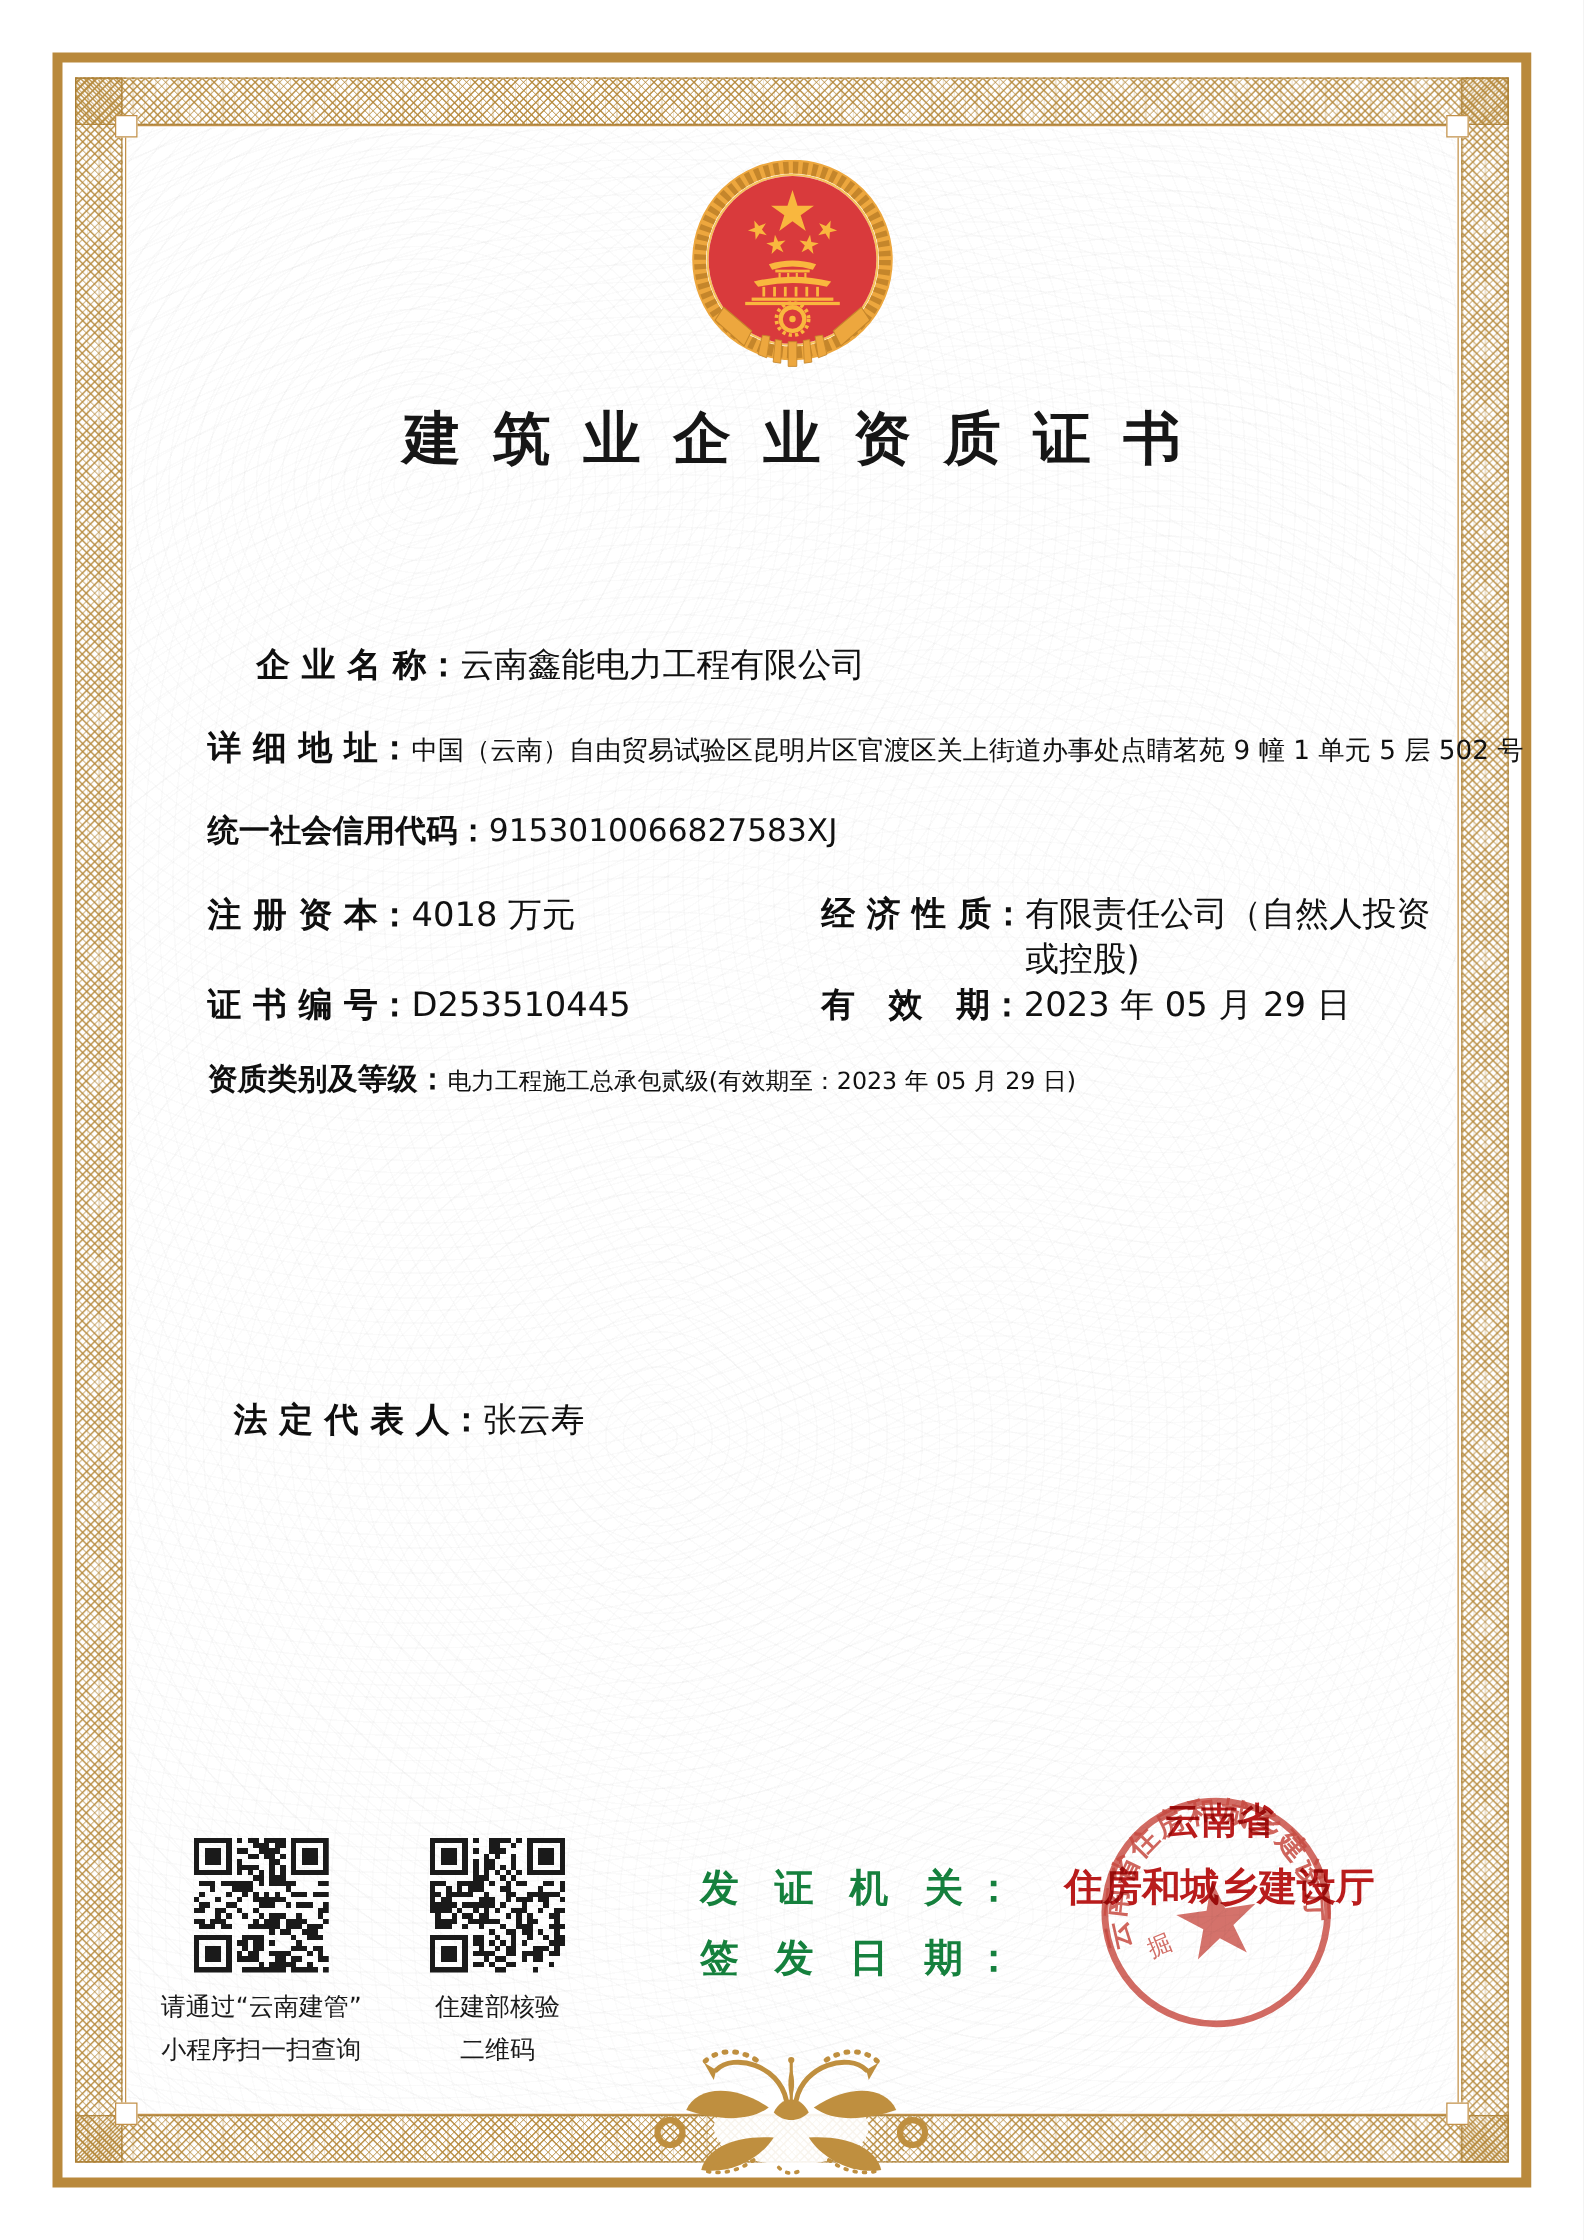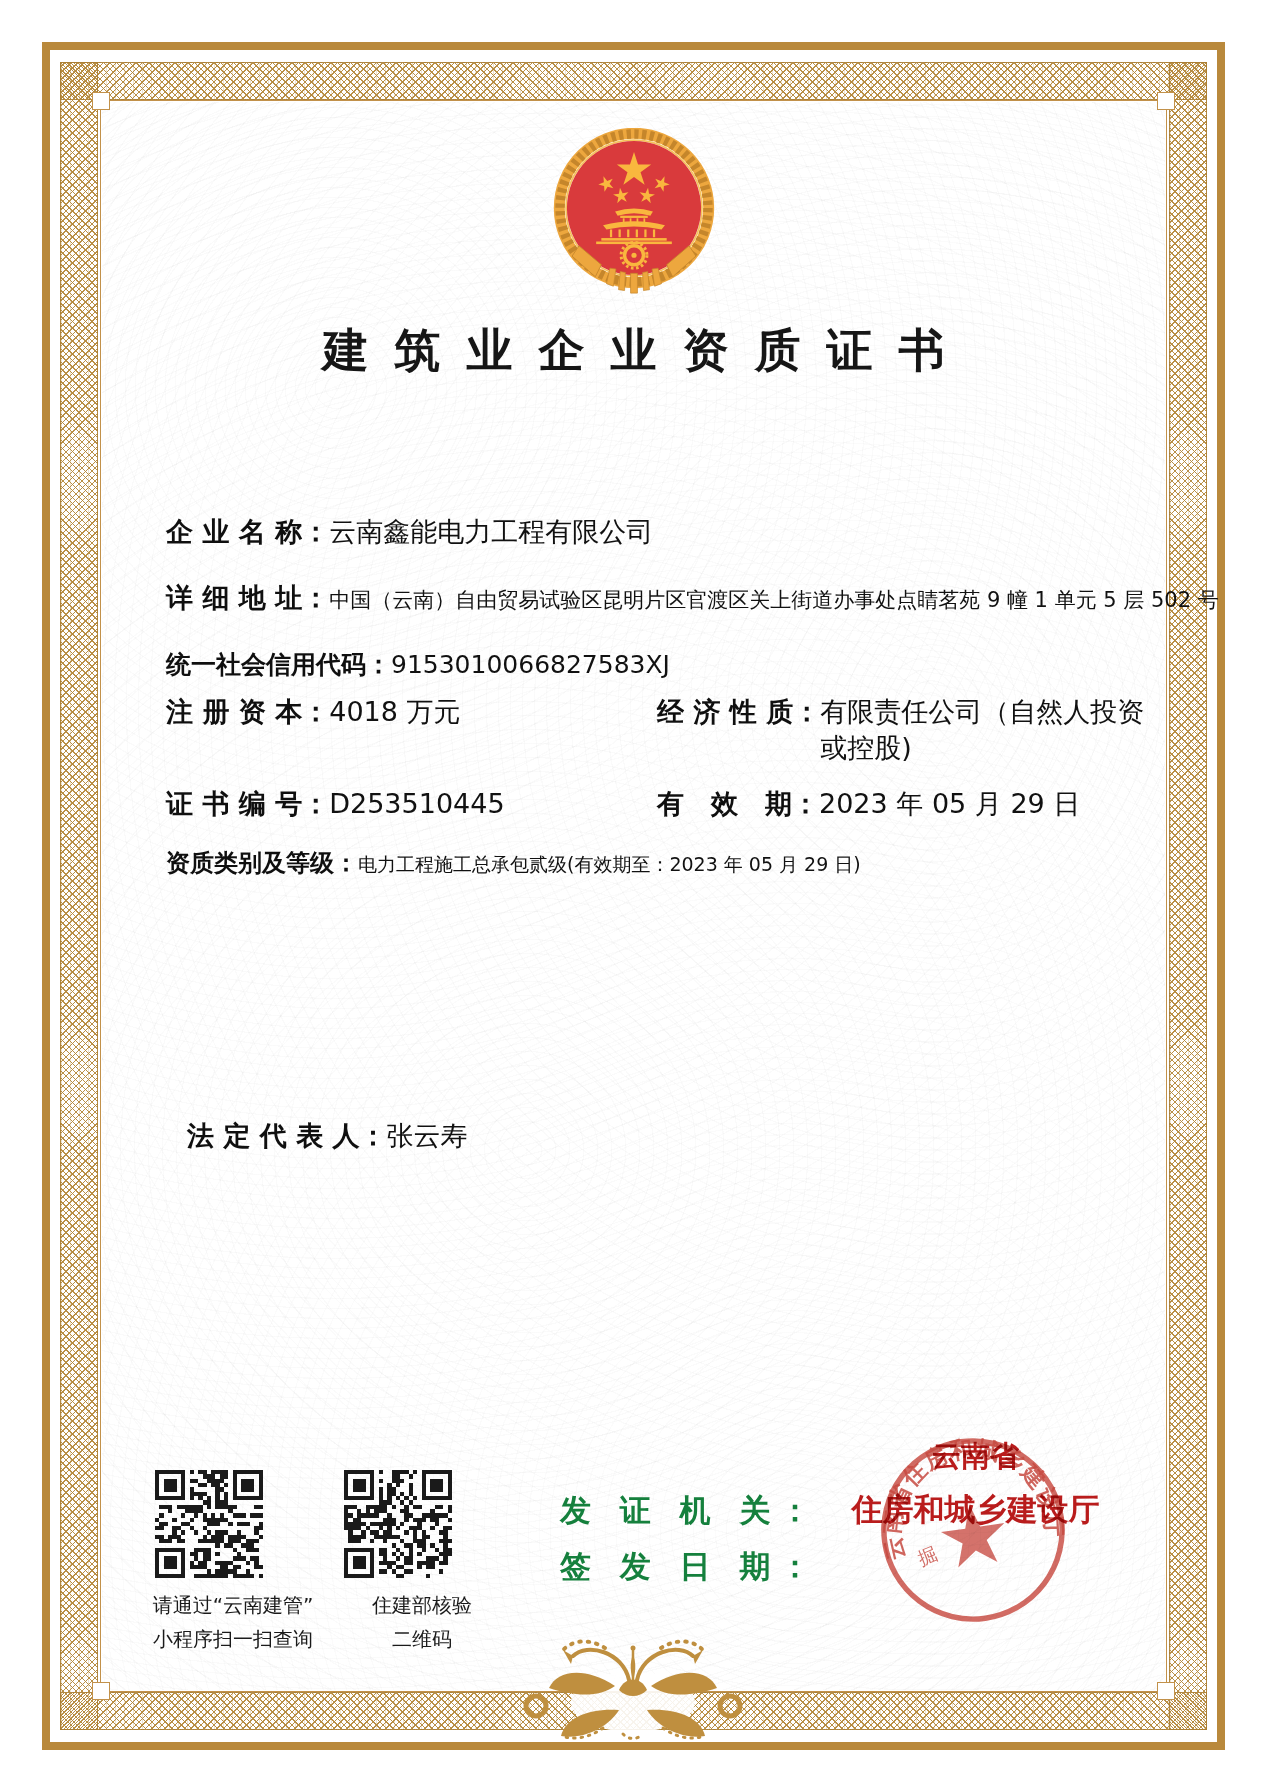--- a/index.html
+++ b/index.html
@@ -46,21 +46,21 @@
   .f27{font-size:27px;} .f25{font-size:25px;} .f24{font-size:24px;}
   .f21{font-size:21px;} .f19{font-size:19px;}
   .twocol{display:flex;}
   .col-l{width:470px;flex:0 0 470px;}
   .col-r{flex:1;white-space:normal;margin-left:21px;}
   .wrapval{display:inline-block;vertical-align:top;width:335px;white-space:normal;line-height:36px;}
   .valtop{vertical-align:top;line-height:36px;}
   
   .qr{position:absolute;width:108px;height:108px;z-index:2;}
   .qr svg{width:100%;height:100%;display:block;}
-  .qr-cap{position:absolute;width:230px;z-index:2;text-align:center;font-size:20px;line-height:34px;color:#1a1a1a;margin-left:24px;}
+  .qr-cap{position:absolute;width:230px;z-index:2;text-align:center;font-size:20px;line-height:34px;color:#1a1a1a;}
   .issuer-label{position:absolute;left:560px;z-index:2;font-size:31px;font-weight:700;letter-spacing:9px;color:#15803d;white-space:nowrap;}
   .issuer-val{position:absolute;left:818px;width:315px;z-index:2;text-align:center;color:#b91c1c;white-space:nowrap;}
   .seal{position:absolute;left:874px;top:1430px;width:198px;height:200px;z-index:3;mix-blend-mode:multiply;transform:rotate(-8deg);}
   .flourish{position:absolute;left:483px;top:1638px;z-index:2;}
 </style>
 </head>
 <body>
 
 <div class="page">
 
@@ -125,38 +125,38 @@
         <path d="M84,166 L90,167 L89,188 L82,187 Z"></path>
         <path d="M96,168 L104,168 L104,191 L96,191 Z"></path>
         <path d="M110,167 L116,166 L118,187 L111,188 Z"></path>
         <path d="M121,163 L128,162 L132,180 L124,183 Z"></path>
       </g>
     </svg>
   </div>
 
   <div class="title">建筑业企业资质证书</div>
 
-  <div class="frow f27" style="top:514px;">
+  <div class="frow f27" style="top:514px;margin-left:39px;">
     <span class="lab">企 业 名 称：</span><span>云南鑫能电力工程有限公司</span>
   </div>
 
   <div class="frow" style="top:580px;">
     <span class="lab f27">详 细 地 址：</span><span class="f21">中国（云南）自由贸易试验区昆明片区官渡区关上街道办事处点睛茗苑 9 幢 1 单元 5 层 502 号</span>
   </div>
 
   <div class="frow twocol" style="top:648px;flex-direction:column;">
     <div class="col-l f25">
       <span class="lab">统一社会信用代码：</span><span>9153010066827583XJ</span>
     </div>
     <div class="col-r f27">
       <span class="lab">法 定 代 表 人：</span><span>张云寿</span>
     </div>
   </div>
 
-  <div class="frow twocol" style="top:694px;">
+  <div class="frow twocol" style="top:714px;">
     <div class="col-l f27">
       <span class="lab">注 册 资 本：</span><span>4018 万元</span>
     </div>
     <div class="col-r f27">
       <span class="lab valtop">经 济 性 质：</span><span class="wrapval">有限责任公司（自然人投资或控股)</span>
     </div>
   </div>
 
   <div class="frow twocol" style="top:786px;">
     <div class="col-l f27">

